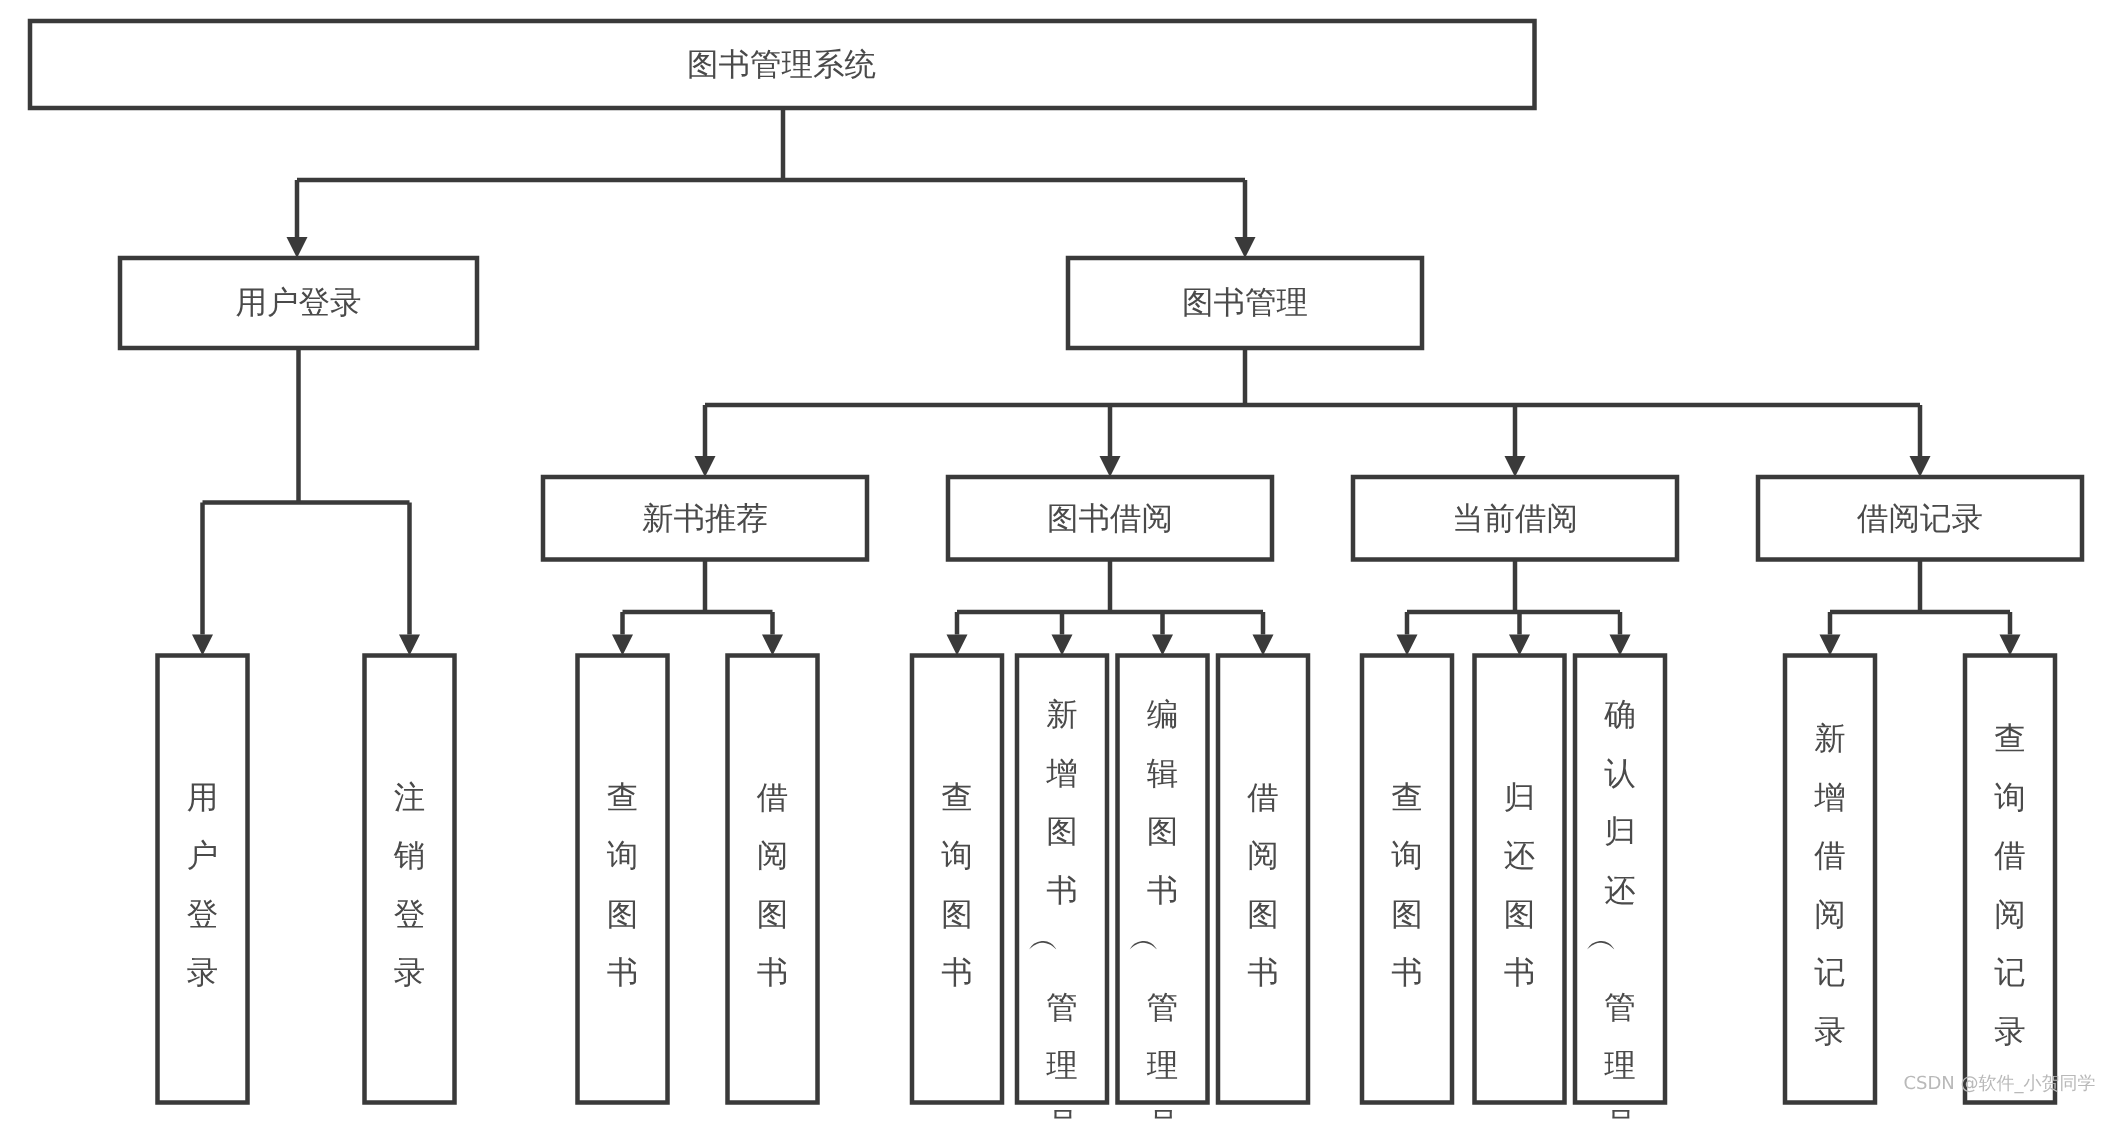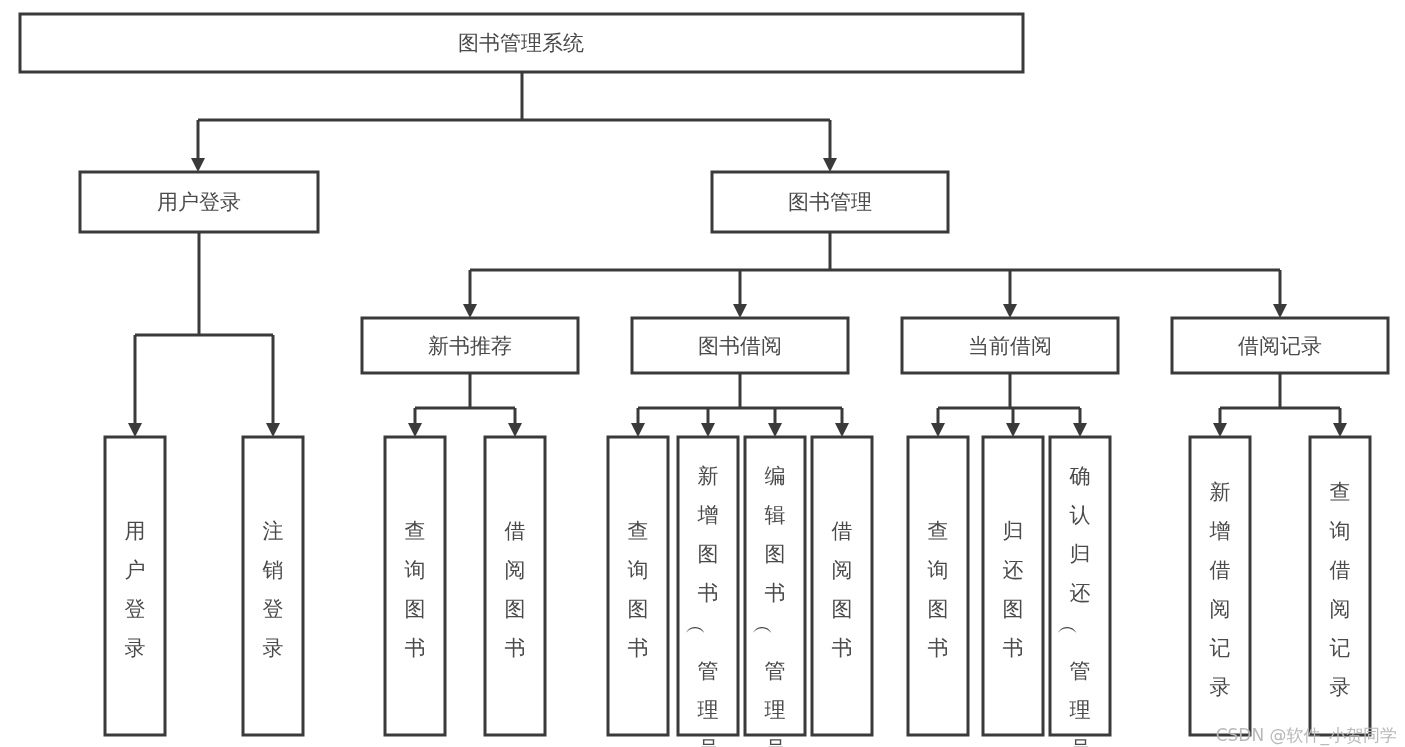--- a/index.html
+++ b/index.html
@@ -42,23 +42,23 @@
     stroke-width: 3;
     fill: none;
   }
   .arrow-head {
     fill: #3a3a3a;
     stroke: none;
   }
   .watermark {
     position: absolute;
     right: 8px;
-    bottom: 0;
-    font-family: "DejaVu Sans", "Liberation Sans", sans-serif;
-    font-size: 17px;
+    bottom: 16px;
+    font-family: "DejaVu Sans", "Liberation Sans", sans-serif;
+    font-size: 12px;
     color: #b9b9b9;
     white-space: nowrap;
     pointer-events: none;
     user-select: none;
   }
 </style>
 </head>
 <body>
 
 <svg id="diagram" viewBox="0 0 1405 747" xmlns="http://www.w3.org/2000/svg">

